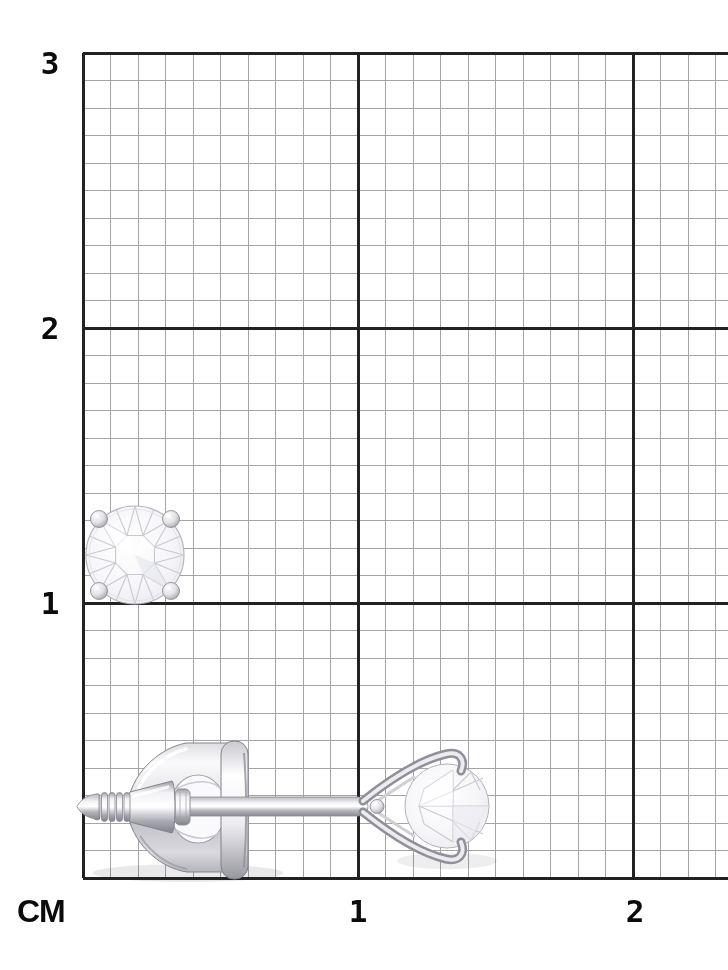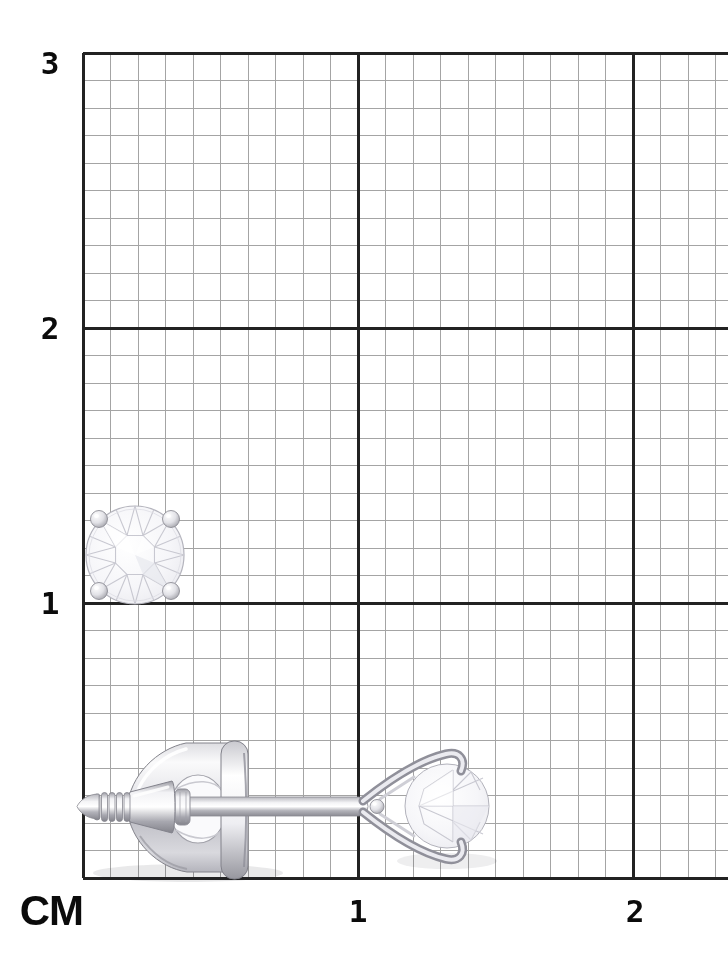--- a/index.html
+++ b/index.html
@@ -24,23 +24,23 @@
   }
   .y-label{left:33px;width:34px;}
   .x-label{transform:translate(-50%,-50%);top:911px;width:40px;}
   .unit-label{
     position:absolute;
     left:17px;top:911px;width:66px;
     transform:translateY(-50%);
     color:#0b0b0b;
     font-family:"Liberation Sans", sans-serif;
     font-weight:700;
-    font-size:42px;
+    font-size:32px;
     letter-spacing:-1px;
-    text-align:right;
+    text-align:left;
     line-height:1;
     user-select:none;
   }
 </style>
 </head>
 <body>
 
 <div class="canvas">
 
   <svg id="scene" width="728" height="970" viewBox="0 0 728 970">

